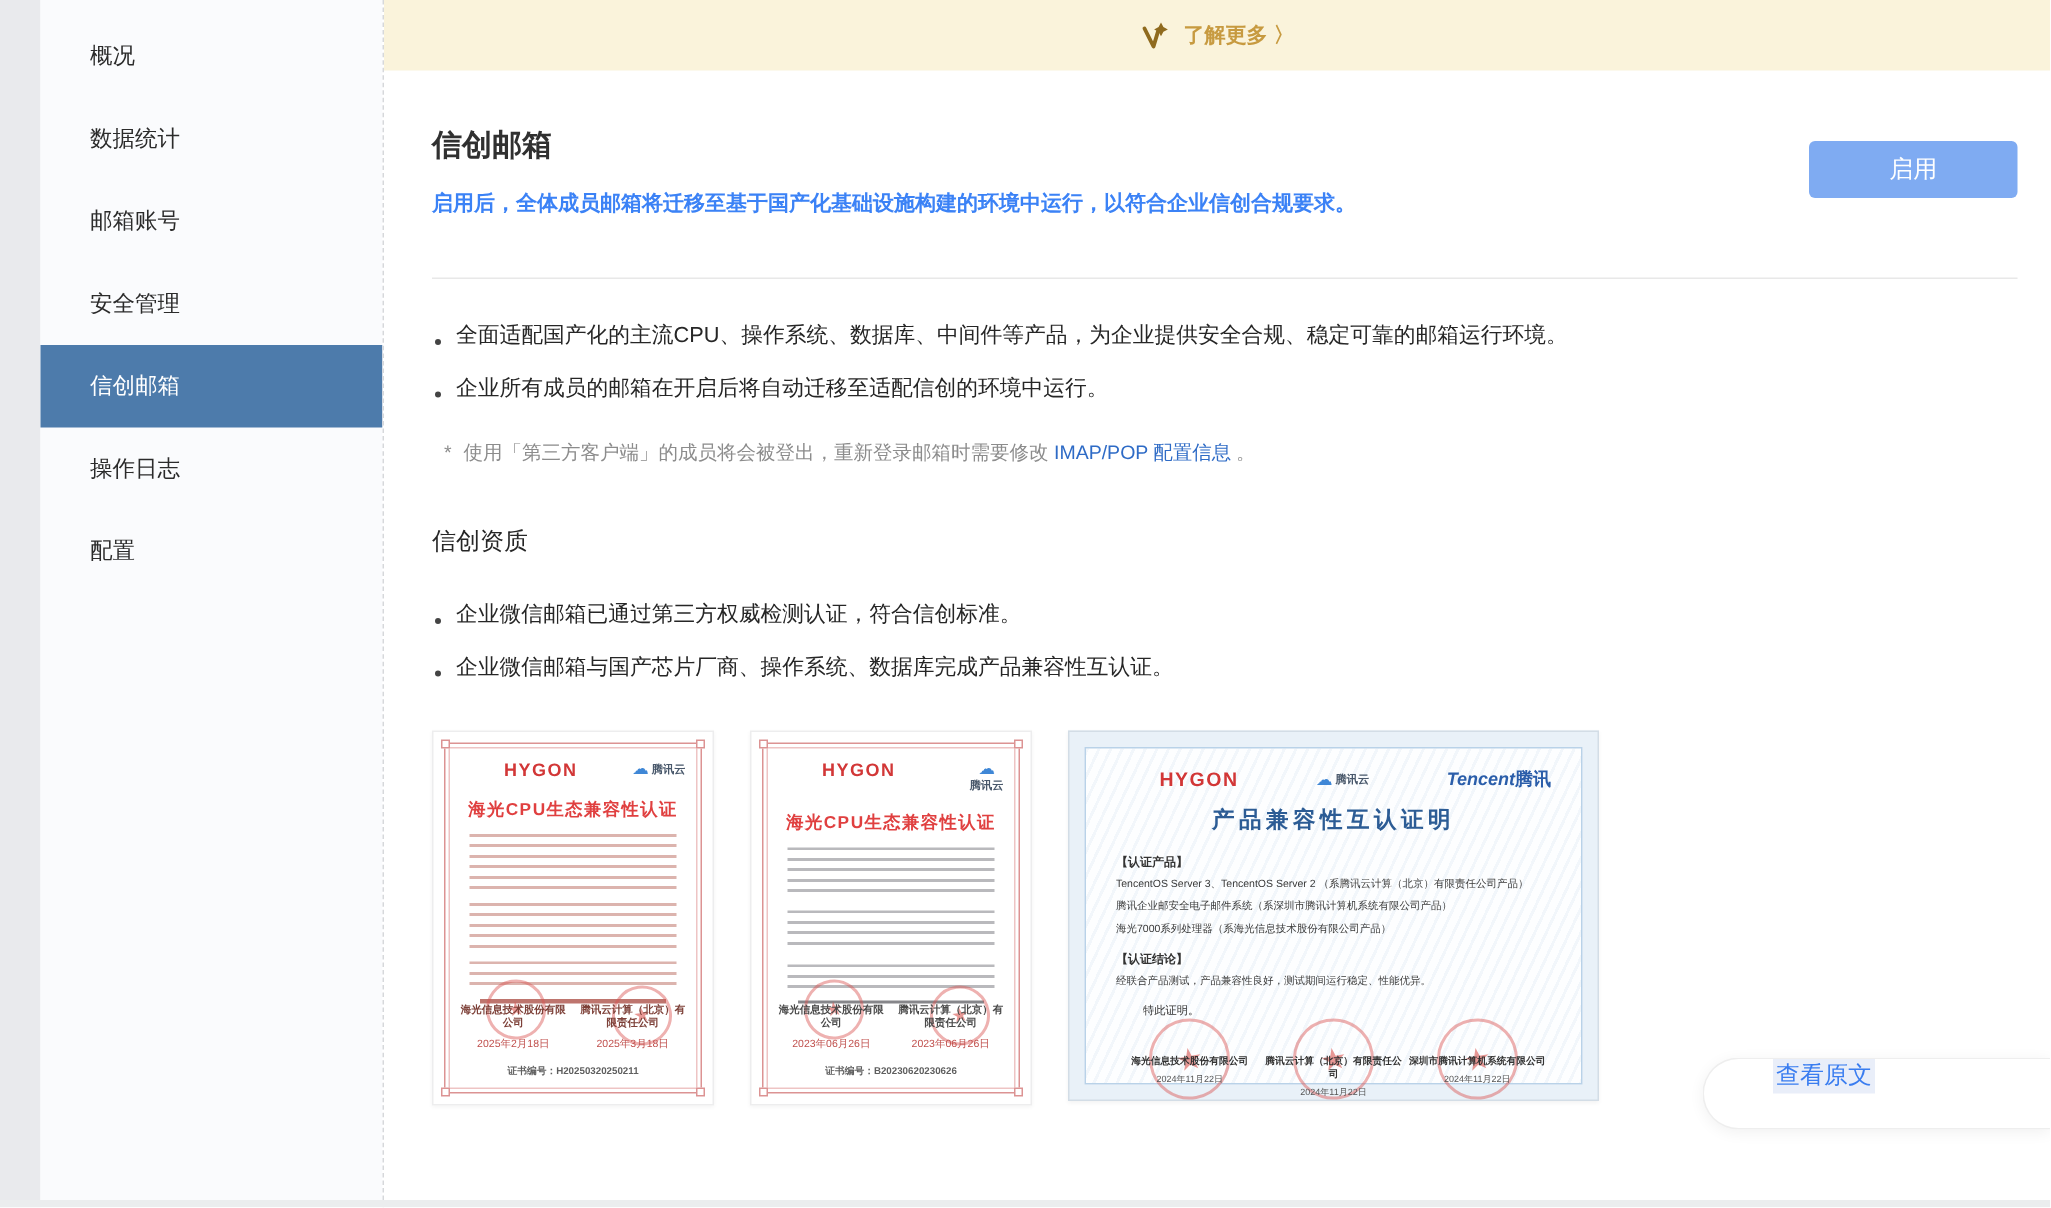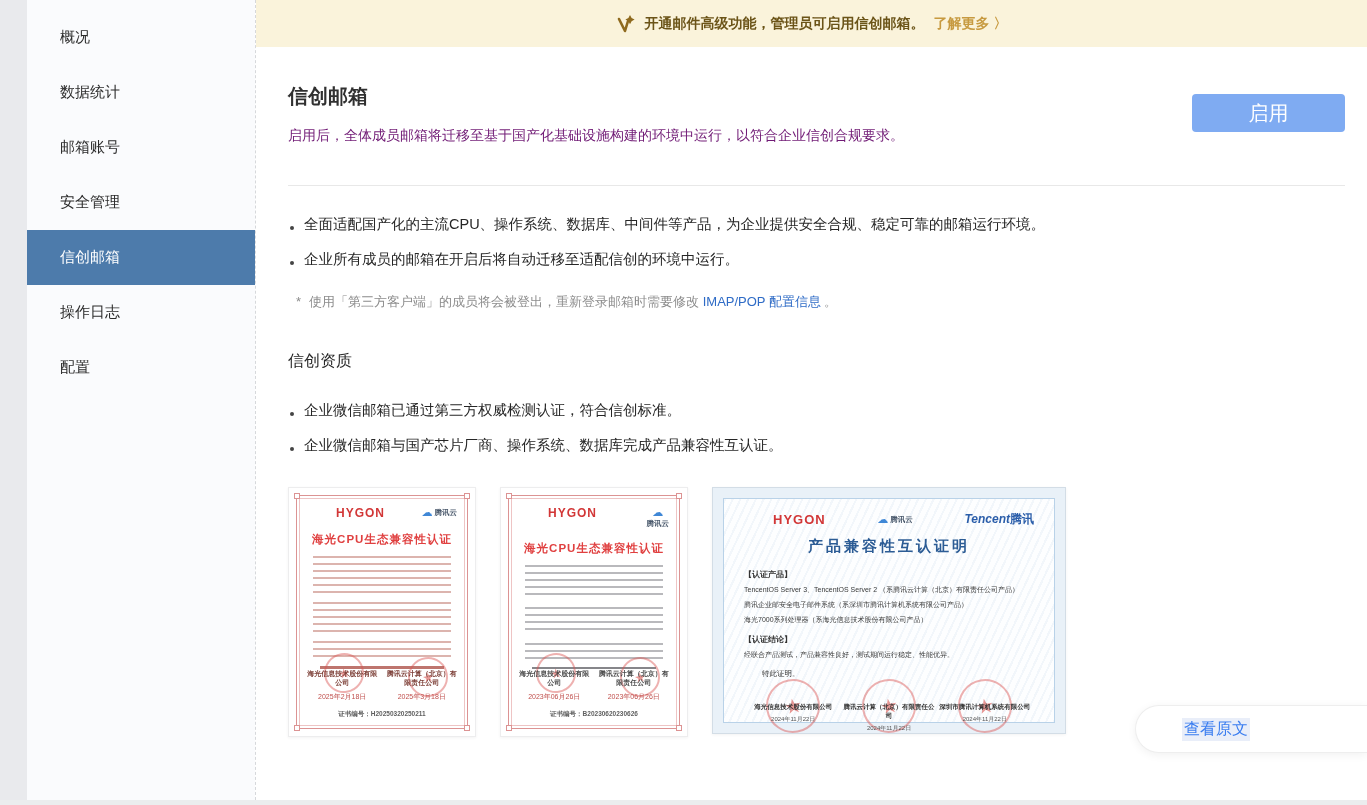--- a/index.html
+++ b/index.html
@@ -18,22 +18,22 @@
   
   .main { position:absolute; left:255px; top:0; right:0; bottom:0; background:#fff; border-left:1px dashed #d6d8db; }
 
   .banner { height:47px; background:#faf3db; display:flex; align-items:center; justify-content:center; gap:9px; font-size:14px; font-weight:600; color:#6b5418; }
   .banner-link { display:inline-flex; align-items:center; gap:4px; color:#c79a40; cursor:pointer; text-decoration:none; font-weight:600; }
 
   .content { position:relative; padding:0 22px 0 32px; }
 
   .page-header { position:relative; margin-top:36px; }
   .page-title { font-size:20px; font-weight:700; color:#303030; }
-  .page-desc { margin-top:15px; font-size:14px; color:#701a75; line-height:20px; max-width:820px; }
-  .enable-btn { position:absolute; right:0; top:11px; width:153px; height:38px; background:#7fabf2; color:#fff; font-size:20px; border:none; border-radius:4px; cursor:pointer; font-family:inherit; }
+  .page-desc { margin-top:15px; font-size:14px; color:#3b82f6; line-height:20px; max-width:820px;font-weight:bold; }
+  .enable-btn { position:absolute; right:0; top:11px; width:139px; height:38px; background:#7fabf2; color:#fff; font-size:16px; border:none; border-radius:4px; cursor:pointer; font-family:inherit; }
 
   .divider { height:1px; background:#e8e8e8; margin-top:40px; }
 
   .section-heading { font-size:16px; color:#262626; margin-top:46px; }
   .section-heading.second { margin-top:40px; }
   .bullet { display:flex; align-items:center; margin-top:28px; font-size:14.5px; color:#262626; line-height:20px; }
   .bullet + .bullet { margin-top:15px; }
   .dot { width:4px; height:4px; border-radius:50%; background:#444; margin:8px 10px 0 2px; flex:none; }
 
   .note { margin-top:24px; padding-left:8px; font-size:13px; color:#8c8c8c; }
@@ -90,21 +90,21 @@
   .c3-label { margin-top:9px; font-size:8px; font-weight:700; color:#333; }
   .c3-line { margin-top:4px; font-size:7px; color:#3a3a3a; line-height:11px; }
   .c3-closing { margin-top:9px; padding-left:18px; font-size:7.5px; color:#333; }
   .signers { display:flex; justify-content:space-between; margin-top:2px; padding:0 2px; }
   .signer { position:relative; width:33%; text-align:center; padding-top:22px; }
   .stamp.lg { width:54px; height:54px; font-size:20px; border-width:2.5px; left:50%; top:-2px; transform:translateX(-50%) rotate(-10deg); }
   .signer-name { position:relative; z-index:1; font-size:6.5px; font-weight:700; color:#333; }
   .signer-date { position:relative; z-index:1; margin-top:3px; font-size:6px; color:#555; }
 
   
-  .view-original { position:absolute; right:0; bottom:52px; width:232px; height:48px; background:#fff; border:1px solid #eeeeee; border-right:none; border-radius:26px 0 0 26px; box-shadow:0 2px 10px rgba(0,0,0,.06); display:flex; align-items:center; padding-left:46px; cursor:pointer; }
+  .view-original { position:absolute; right:0; bottom:52px; width:232px; height:48px; background:#fff; border:1px solid #eeeeee; border-right:none; border-radius:26px 0 0 26px; box-shadow:0 2px 10px rgba(0,0,0,.06); display:flex; align-items:flex-start; padding-left:46px; cursor:pointer; }
   .view-original .vo-text { color:#3a7df0; font-size:16px; background:#e9eef9; padding:1px 2px; }
 
   .bottom-edge { position:absolute; left:0; right:0; bottom:0; height:5px; background:#ebedee; }
 
   .premium-icon { flex:none; }
 </style>
 </head>
 <body>
 
 <div class="app">
@@ -135,21 +135,20 @@
       </div>
   </nav>
 
   <div class="main">
 
     <div class="banner">
       <svg class="premium-icon" width="20" height="20" viewBox="0 0 20 20">
         <path d="M3 5 L9 17 L12 7" fill="none" stroke="#8f6a1e" stroke-width="2.6" stroke-linecap="round" stroke-linejoin="round"></path>
         <path d="M14 1 l1.6 3 l3 1.6 l-3 1.6 l-1.6 3 l-1.6 -3 l-3 -1.6 l3 -1.6 z" fill="#8f6a1e"></path>
       </svg>
-      <span>开通邮件高级功能，管理员可启用信创邮箱。</span>
       <a class="banner-link">
         <span>了解更多</span>
         <span>〉</span>
       </a>
     </div>
 
     <div class="content">
 
       <div class="page-header">
         <div class="page-title">信创邮箱</div>

